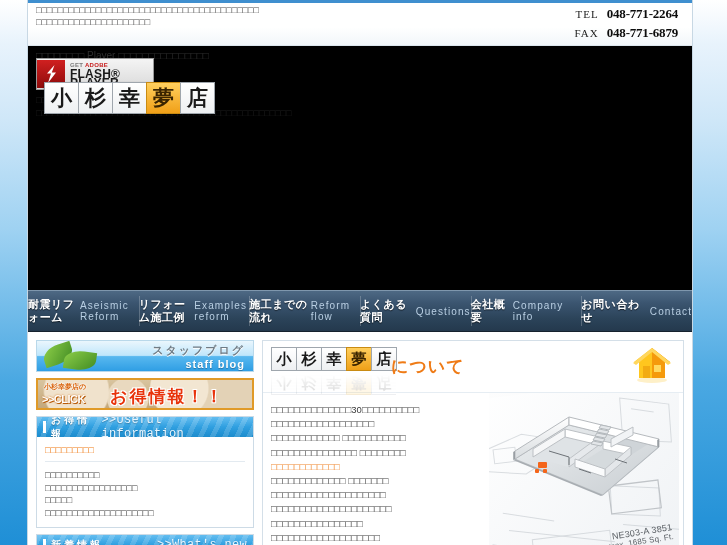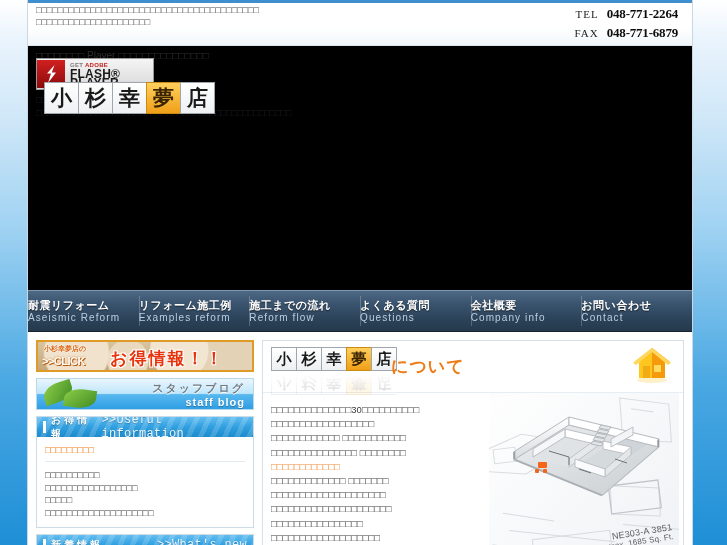--- a/index.html
+++ b/index.html
@@ -175,22 +175,22 @@
     height: 40px;
     background: linear-gradient(to bottom, #4e6984 0%, #3b5570 30%, #2b4359 70%, #24394d 100%);
     border-top: 1px solid #7f97ad;
     border-bottom: 1px solid #16222e;
     display: flex;
   }
   .nav-item {
     flex: 1;
     position: relative;
     display: flex;
-    flex-direction: column;
-    align-items: flex-start;
+    flex-direction: row;
+    align-items: center;
     justify-content: center;
     cursor: pointer;
     color: #ffffff;
   }
   .nav-item + .nav-item::before {
     content: "";
     position: absolute;
     left: 0;
     top: 5px;
     bottom: 5px;
@@ -572,31 +572,31 @@
     <div class="nav-item">
       <span class="nav-ja">お問い合わせ</span>
       <span class="nav-en">Contact</span>
     </div>
   </div>
 
   <div class="content">
 
     <div class="sidebar">
 
-      <div class="banner banner-deal">
-        <span class="small-ja">小杉幸夢店の</span>
-        <span class="click">&gt;&gt;CLICK</span>
-        <span class="big">お得情報！！</span>
-      </div>
-
       <div class="banner banner-blog">
         <span class="leaf leaf-a"></span>
         <span class="leaf leaf-b"></span>
         <span class="ja">スタッフブログ</span>
         <span class="en">staff blog</span>
+      </div>
+
+      <div class="banner banner-deal">
+        <span class="small-ja">小杉幸夢店の</span>
+        <span class="click">&gt;&gt;CLICK</span>
+        <span class="big">お得情報！！</span>
       </div>
 
       <div class="section-box">
         <div class="section-head">
           <span class="head-bar"></span>
           <span class="head-ja">お得情報</span>
           <span class="head-en">&gt;&gt;Useful information</span>
         </div>
         <div class="section-body">
           <div class="useful-link">□□□□□□□□□</div>

